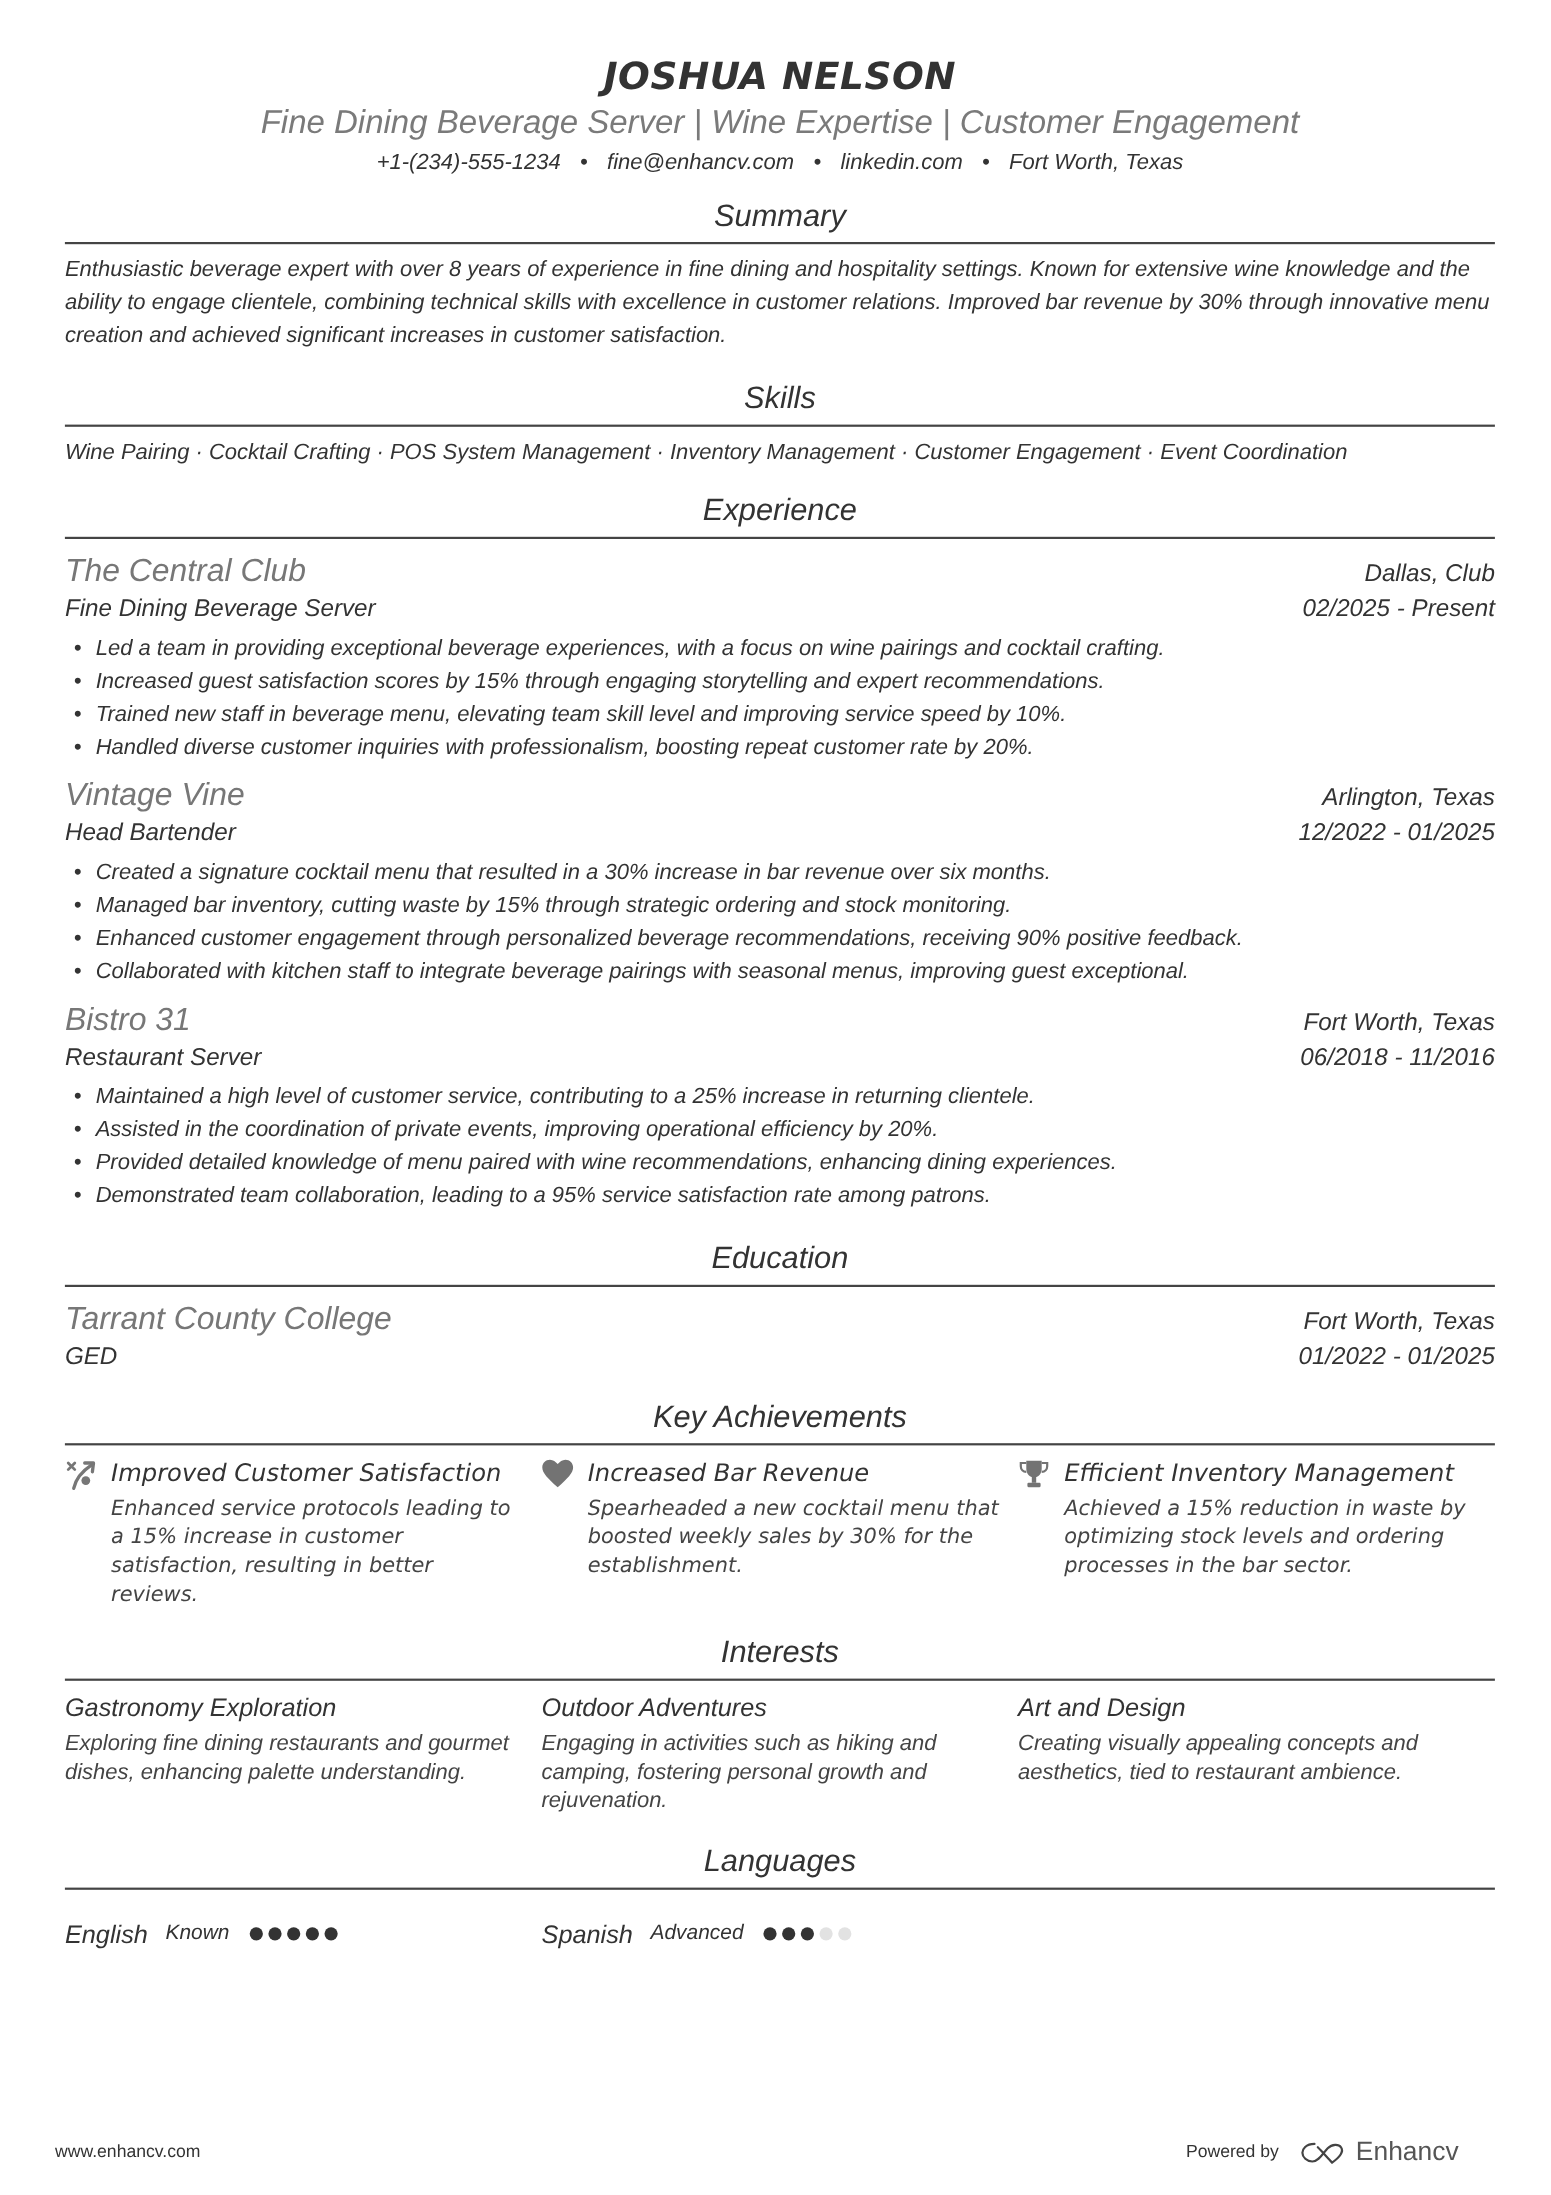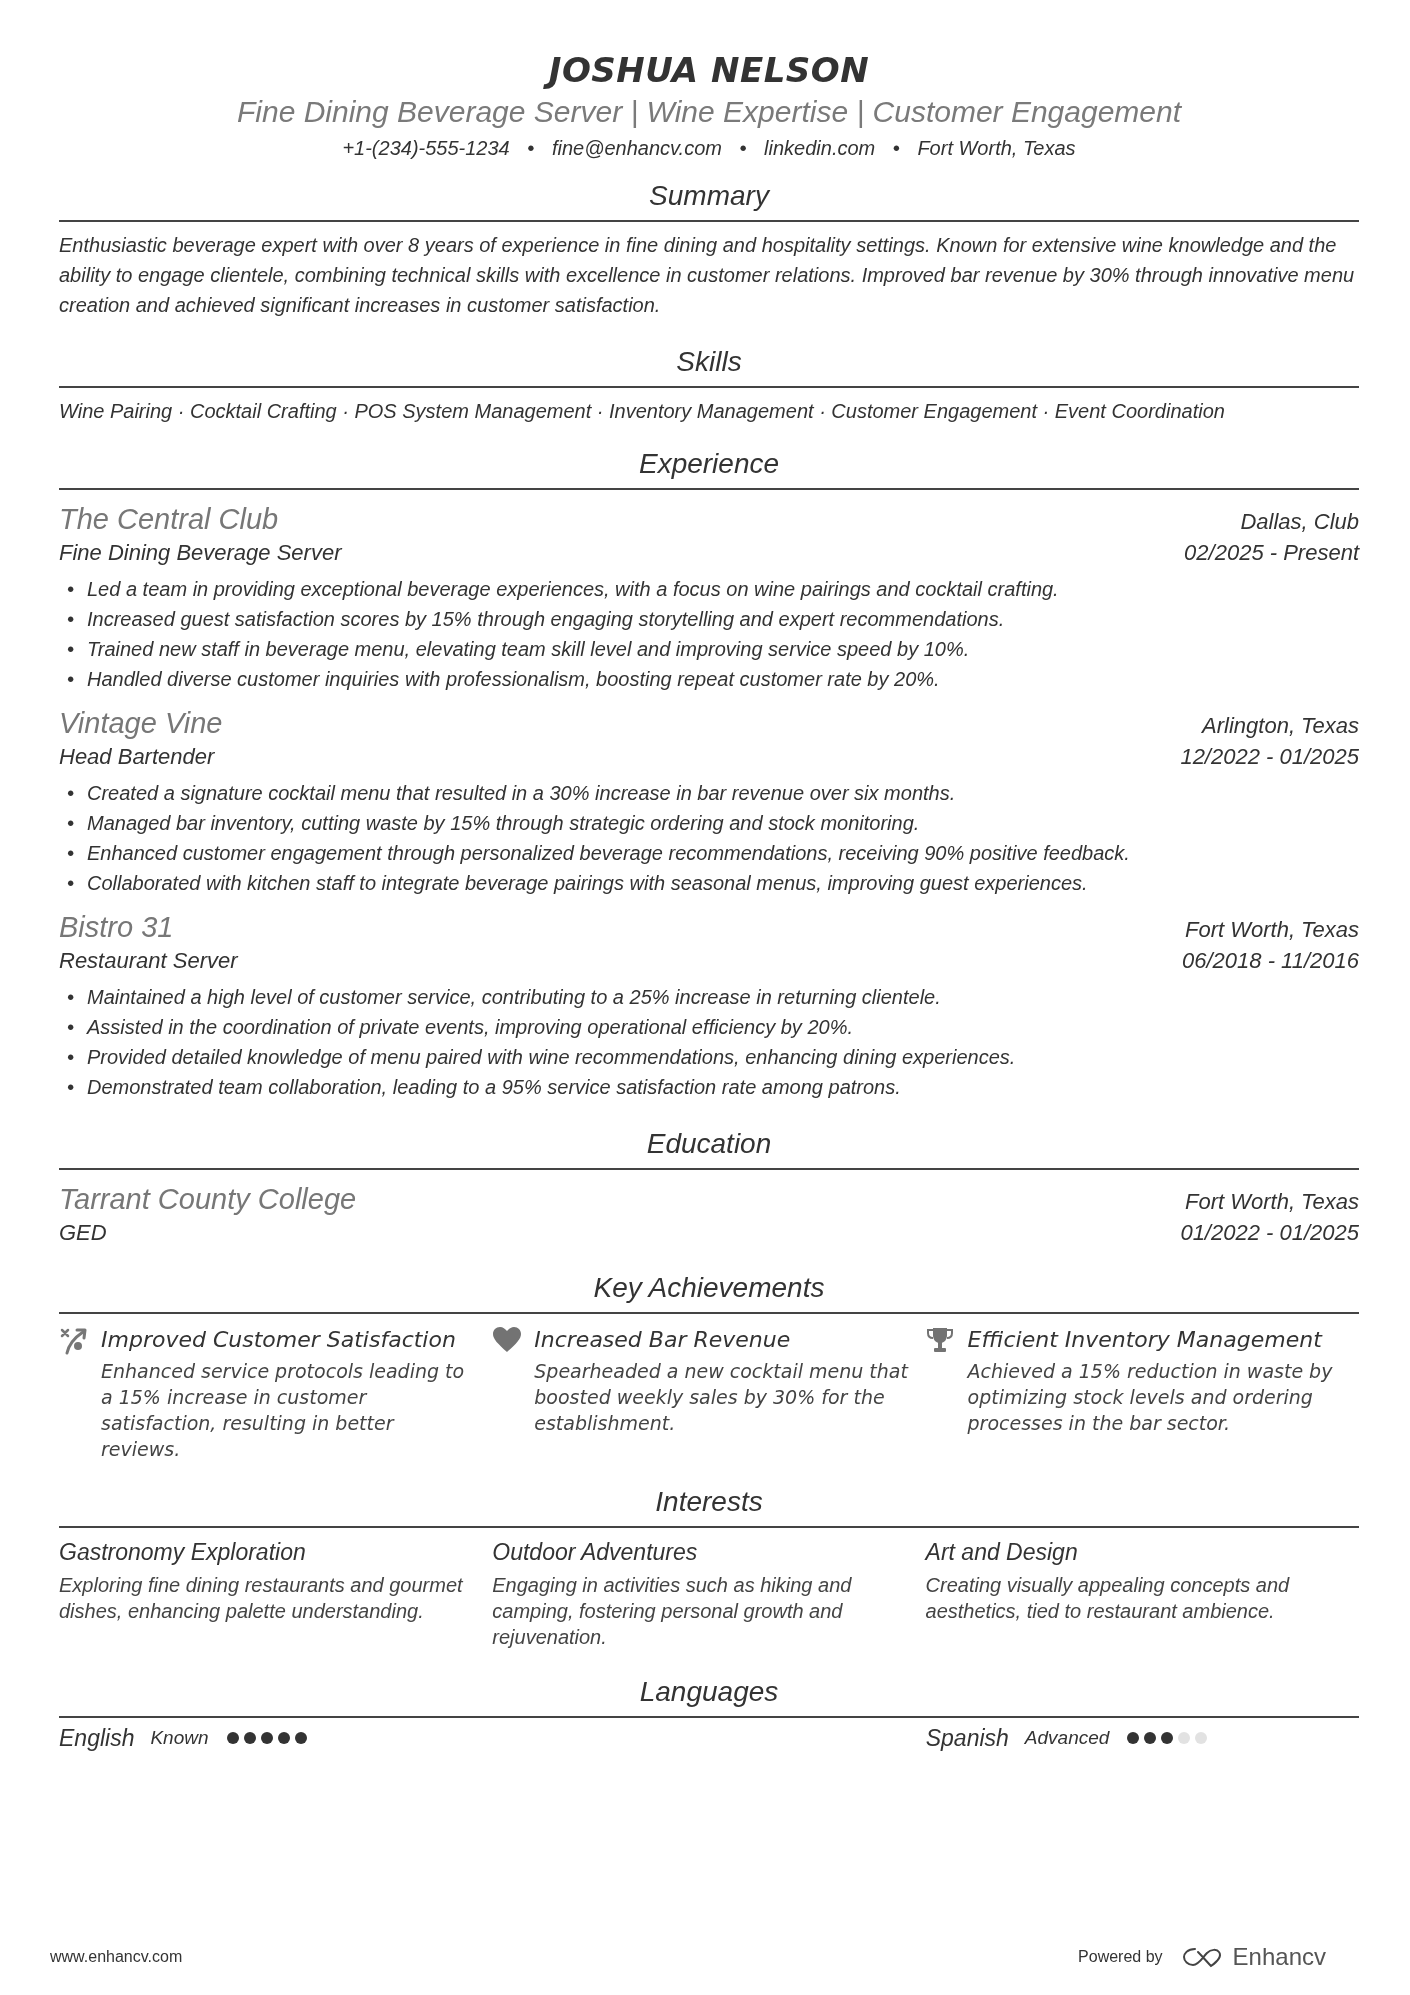--- a/index.html
+++ b/index.html
@@ -33,21 +33,21 @@
   .ach { width: 33.33%; display: flex; padding-right: 16px; }
   .ach-icon { width: 42px; flex: none; padding-top: 2px; }
   .ach-title { font-size: 24px; color: #333; line-height: 32px; font-family: "DejaVu Sans", sans-serif; font-size: 22px; }
   .ach-desc { font-size: 19px; line-height: 26px; color: #444; font-family: "DejaVu Sans", sans-serif; margin-top: 2px; }
 
   .int-grid { display: flex; margin-top: 8px; }
   .int { width: 33.33%; padding-right: 20px; }
   .int-title { font-size: 23px; line-height: 32px; color: #333; }
   .int-desc { font-size: 20px; line-height: 26px; color: #444; margin-top: 4px; }
 
-  .lang-grid { display: flex; margin-top: 4px; justify-content: space-between; }
+  .lang-grid { display: flex; margin-top: 24px; }
   .lang { width: 33.33%; display: flex; align-items: center; }
   .lang-name { font-size: 23px; color: #333; line-height: 32px; }
   .lang-level { font-size: 19px; color: #333; margin-left: 16px; }
   .dots { margin-left: 18px; display: flex; gap: 5px; }
   .dot { width: 12px; height: 12px; border-radius: 50%; background: #333; }
   .dot.off { background: #e2e2e2; }
 
   .footer { position: absolute; top: 1943px; left: 50px; width: 1276px; display: flex; justify-content: space-between; align-items: center; }
   .footer-url { font-size: 16px; color: #333; }
   .footer-right { display: flex; align-items: center; gap: 18px; }
@@ -112,21 +112,21 @@
         <div class="loc">Arlington, Texas</div>
       </div>
       <div class="row">
         <div class="role">Head Bartender</div>
         <div class="dates">12/2022 - 01/2025</div>
       </div>
       <ul class="bullets">
         <li>Created a signature cocktail menu that resulted in a 30% increase in bar revenue over six months.</li>
         <li>Managed bar inventory, cutting waste by 15% through strategic ordering and stock monitoring.</li>
         <li>Enhanced customer engagement through personalized beverage recommendations, receiving 90% positive feedback.</li>
-        <li>Collaborated with kitchen staff to integrate beverage pairings with seasonal menus, improving guest experiences.</li>
+        <li>Collaborated with kitchen staff to integrate beverage pairings with seasonal menus, improving guest exceptional.</li>
       </ul>
     </div>
 
     <div class="job">
       <div class="row">
         <div class="company">Bistro 31</div>
         <div class="loc">Fort Worth, Texas</div>
       </div>
       <div class="row">
         <div class="role">Restaurant Server</div>

